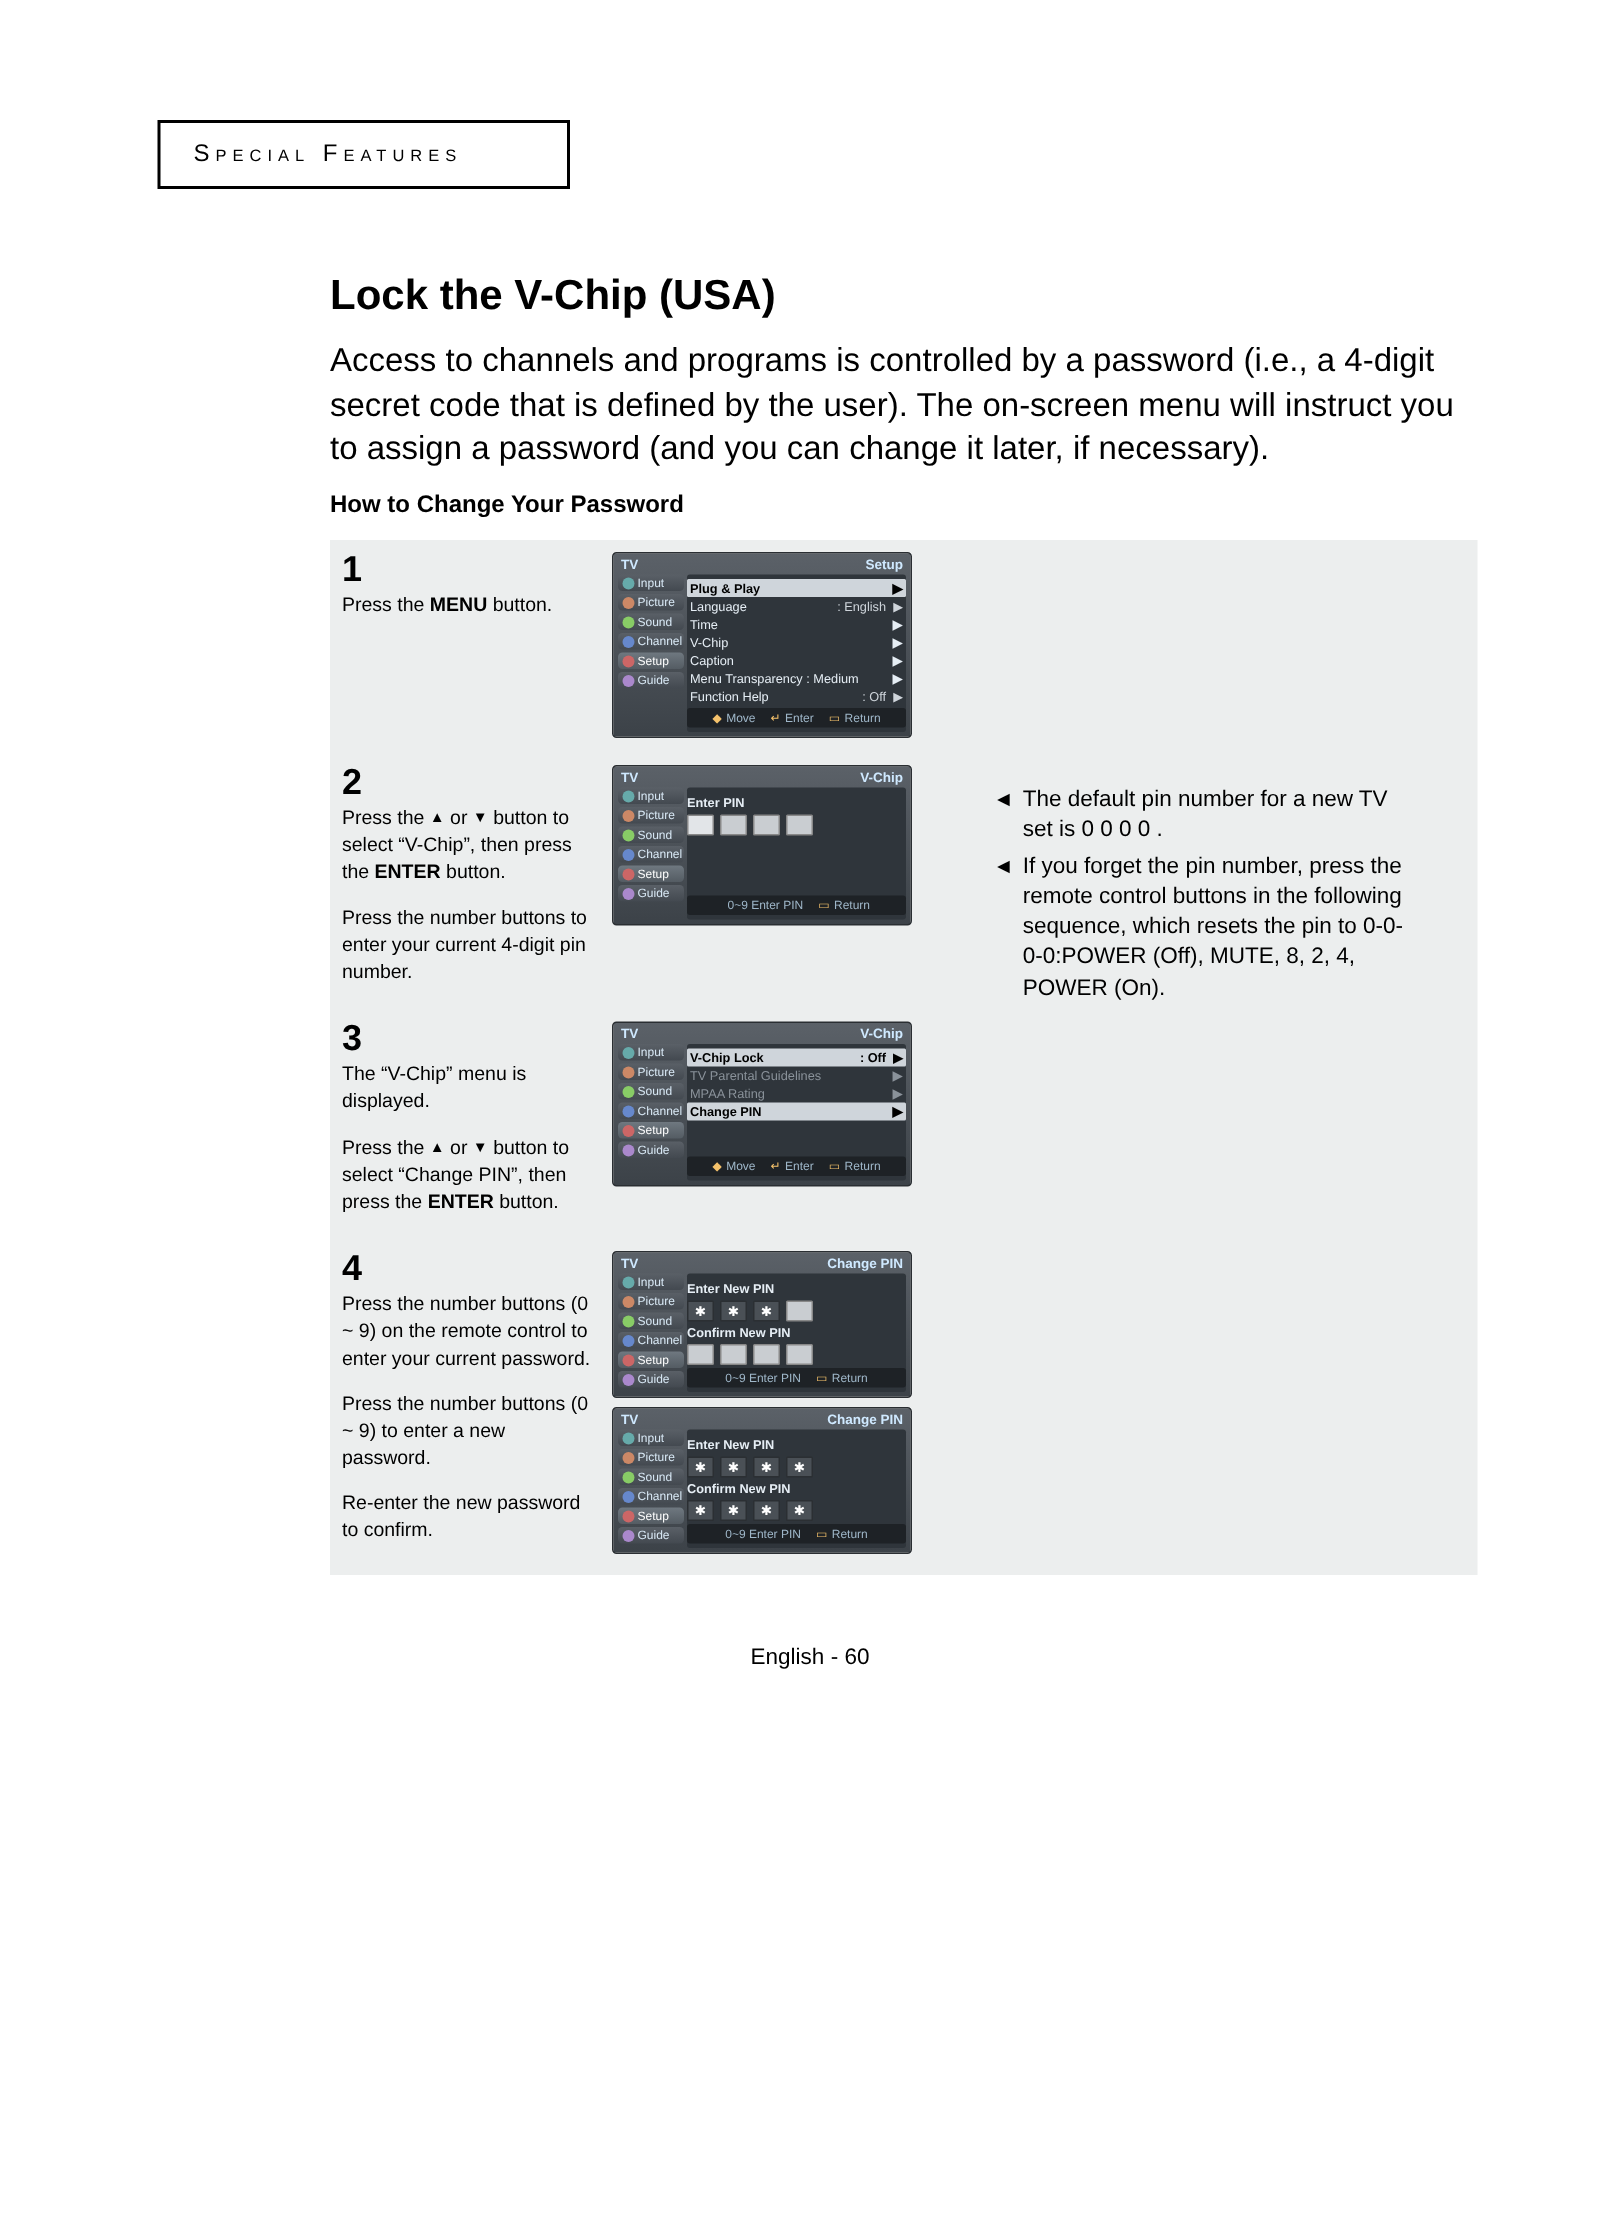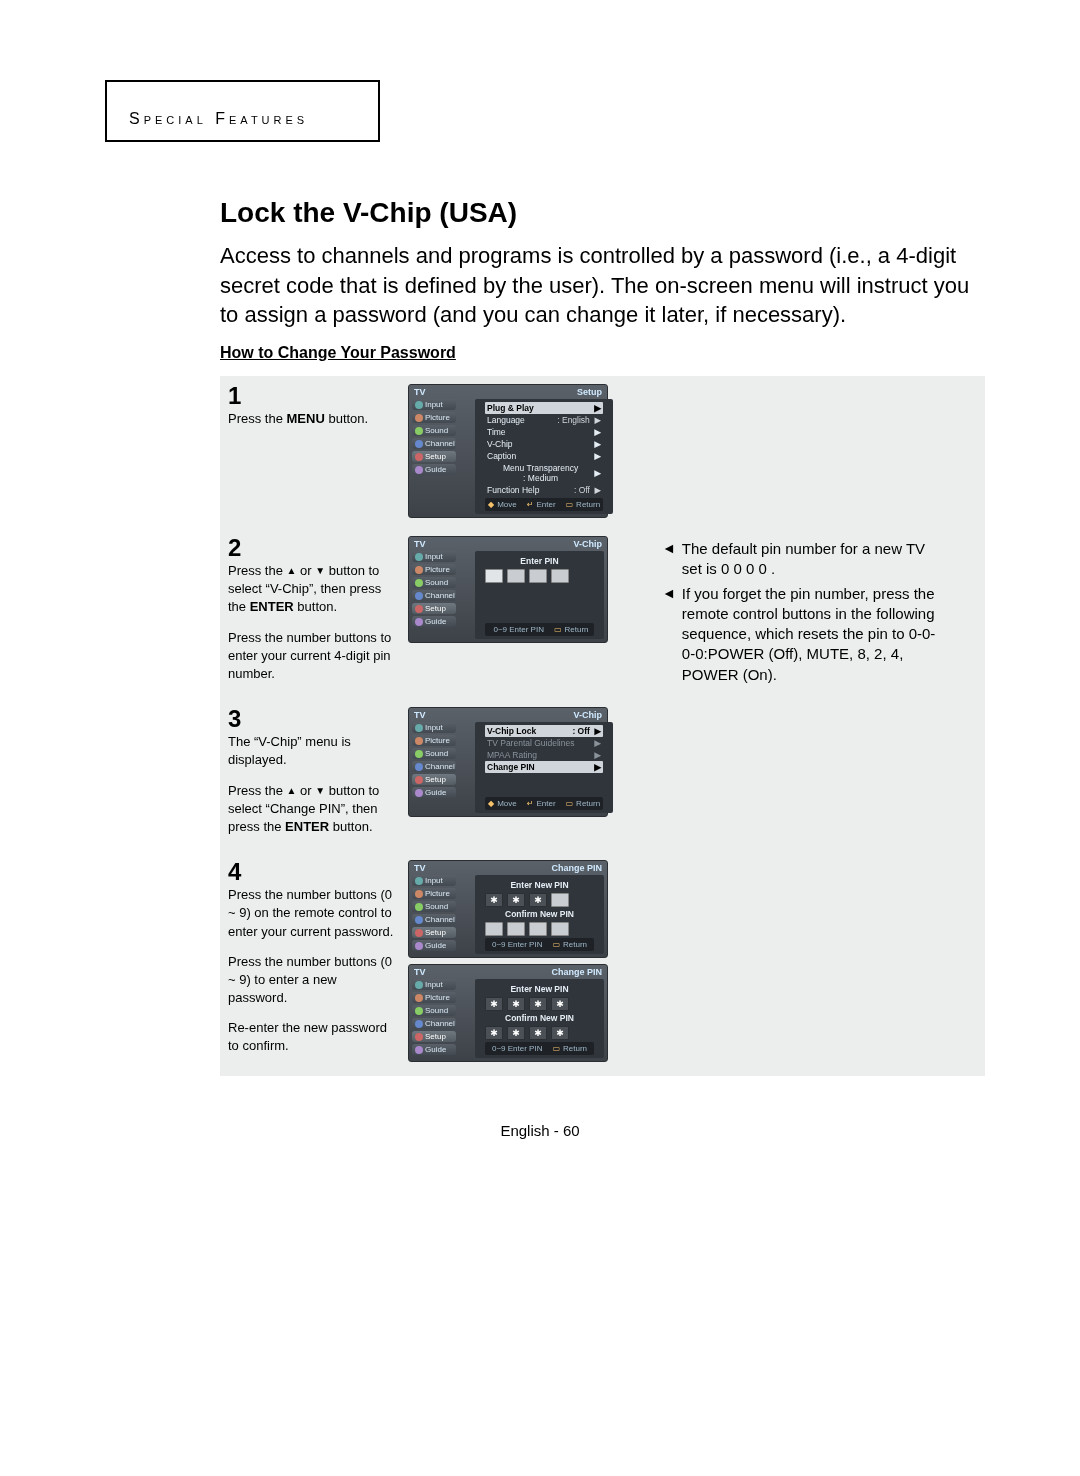--- a/index.html
+++ b/index.html
@@ -11,21 +11,21 @@
     width: 1080px;
   }
   .page {
     width: 1080px;
     padding: 80px 95px 40px 95px;
     position: relative;
   }
   .chapter-box {
     border: 2px solid #000;
     display: inline-block;
-    padding: 28px 70px 12px 22px;
+    padding: 12px 70px 12px 22px;
     margin-bottom: 55px;
     margin-left: 10px;
   }
   .chapter-box span {
     font-size: 16px;
     letter-spacing: 4px;
     font-variant: small-caps;
   }
   .content { margin-left: 125px; }
   h1 {
@@ -35,21 +35,20 @@
   }
   .intro {
     font-size: 22px;
     line-height: 1.35;
     margin-bottom: 14px;
   }
   .subhead {
     font-weight: bold;
     font-size: 16px;
     margin-bottom: 14px;
-    text-decoration: underline;
   }
   .steps-wrap {
     background: #eceeee;
     padding: 8px 8px;
     display: flex;
     gap: 14px;
   }
   .steps-col { width: 420px; display:flex; flex-direction:column; gap:12px; }
   .notes-col { width: 285px; font-size: 15px; line-height: 1.35; padding-top: 155px; }
   .note-row { display:flex; gap:6px; margin-bottom:4px; }
@@ -87,21 +86,21 @@
     margin-bottom: 6px;
   }
   .osd-title {
     display:flex;
     justify-content:space-between;
     font-weight:bold;
     font-size:9px;
     color:#cfe9ff;
     padding: 0 2px 2px 2px;
   }
-  .osd-body { display:flex; gap:19px; }
+  .osd-body { display:flex; gap:2px; }
   .osd-side {
     width: 44px;
     display:flex;
     flex-direction:column;
     gap:2px;
   }
   .side-item {
     background: linear-gradient(#5a6067,#434950);
     border-radius:3px;
     padding: 1px 3px;
@@ -110,23 +109,22 @@
     display:flex;
     align-items:center;
     gap:2px;
   }
   .side-item .dot { width:8px;height:8px;border-radius:50%;background:#3a6; flex:0 0 auto; }
   .side-item.sel { background: linear-gradient(#6f7880,#545c63); color:#fff; }
   .osd-main {
     flex:1;
     background:#2f353b;
     border-radius:2px;
-    padding:3px 10px;
+    padding:3px 0;
     min-height:72px;
-    text-align:center;
   }
   .menu-row {
     display:flex;
     align-items:center;
     justify-content:space-between;
     font-size:8.5px;
     padding:1px 2px;
     color:#e6eef5;
   }
   .menu-row.hi { background:#cfd5db; color:#000; border-radius:1px; font-weight:bold; }

